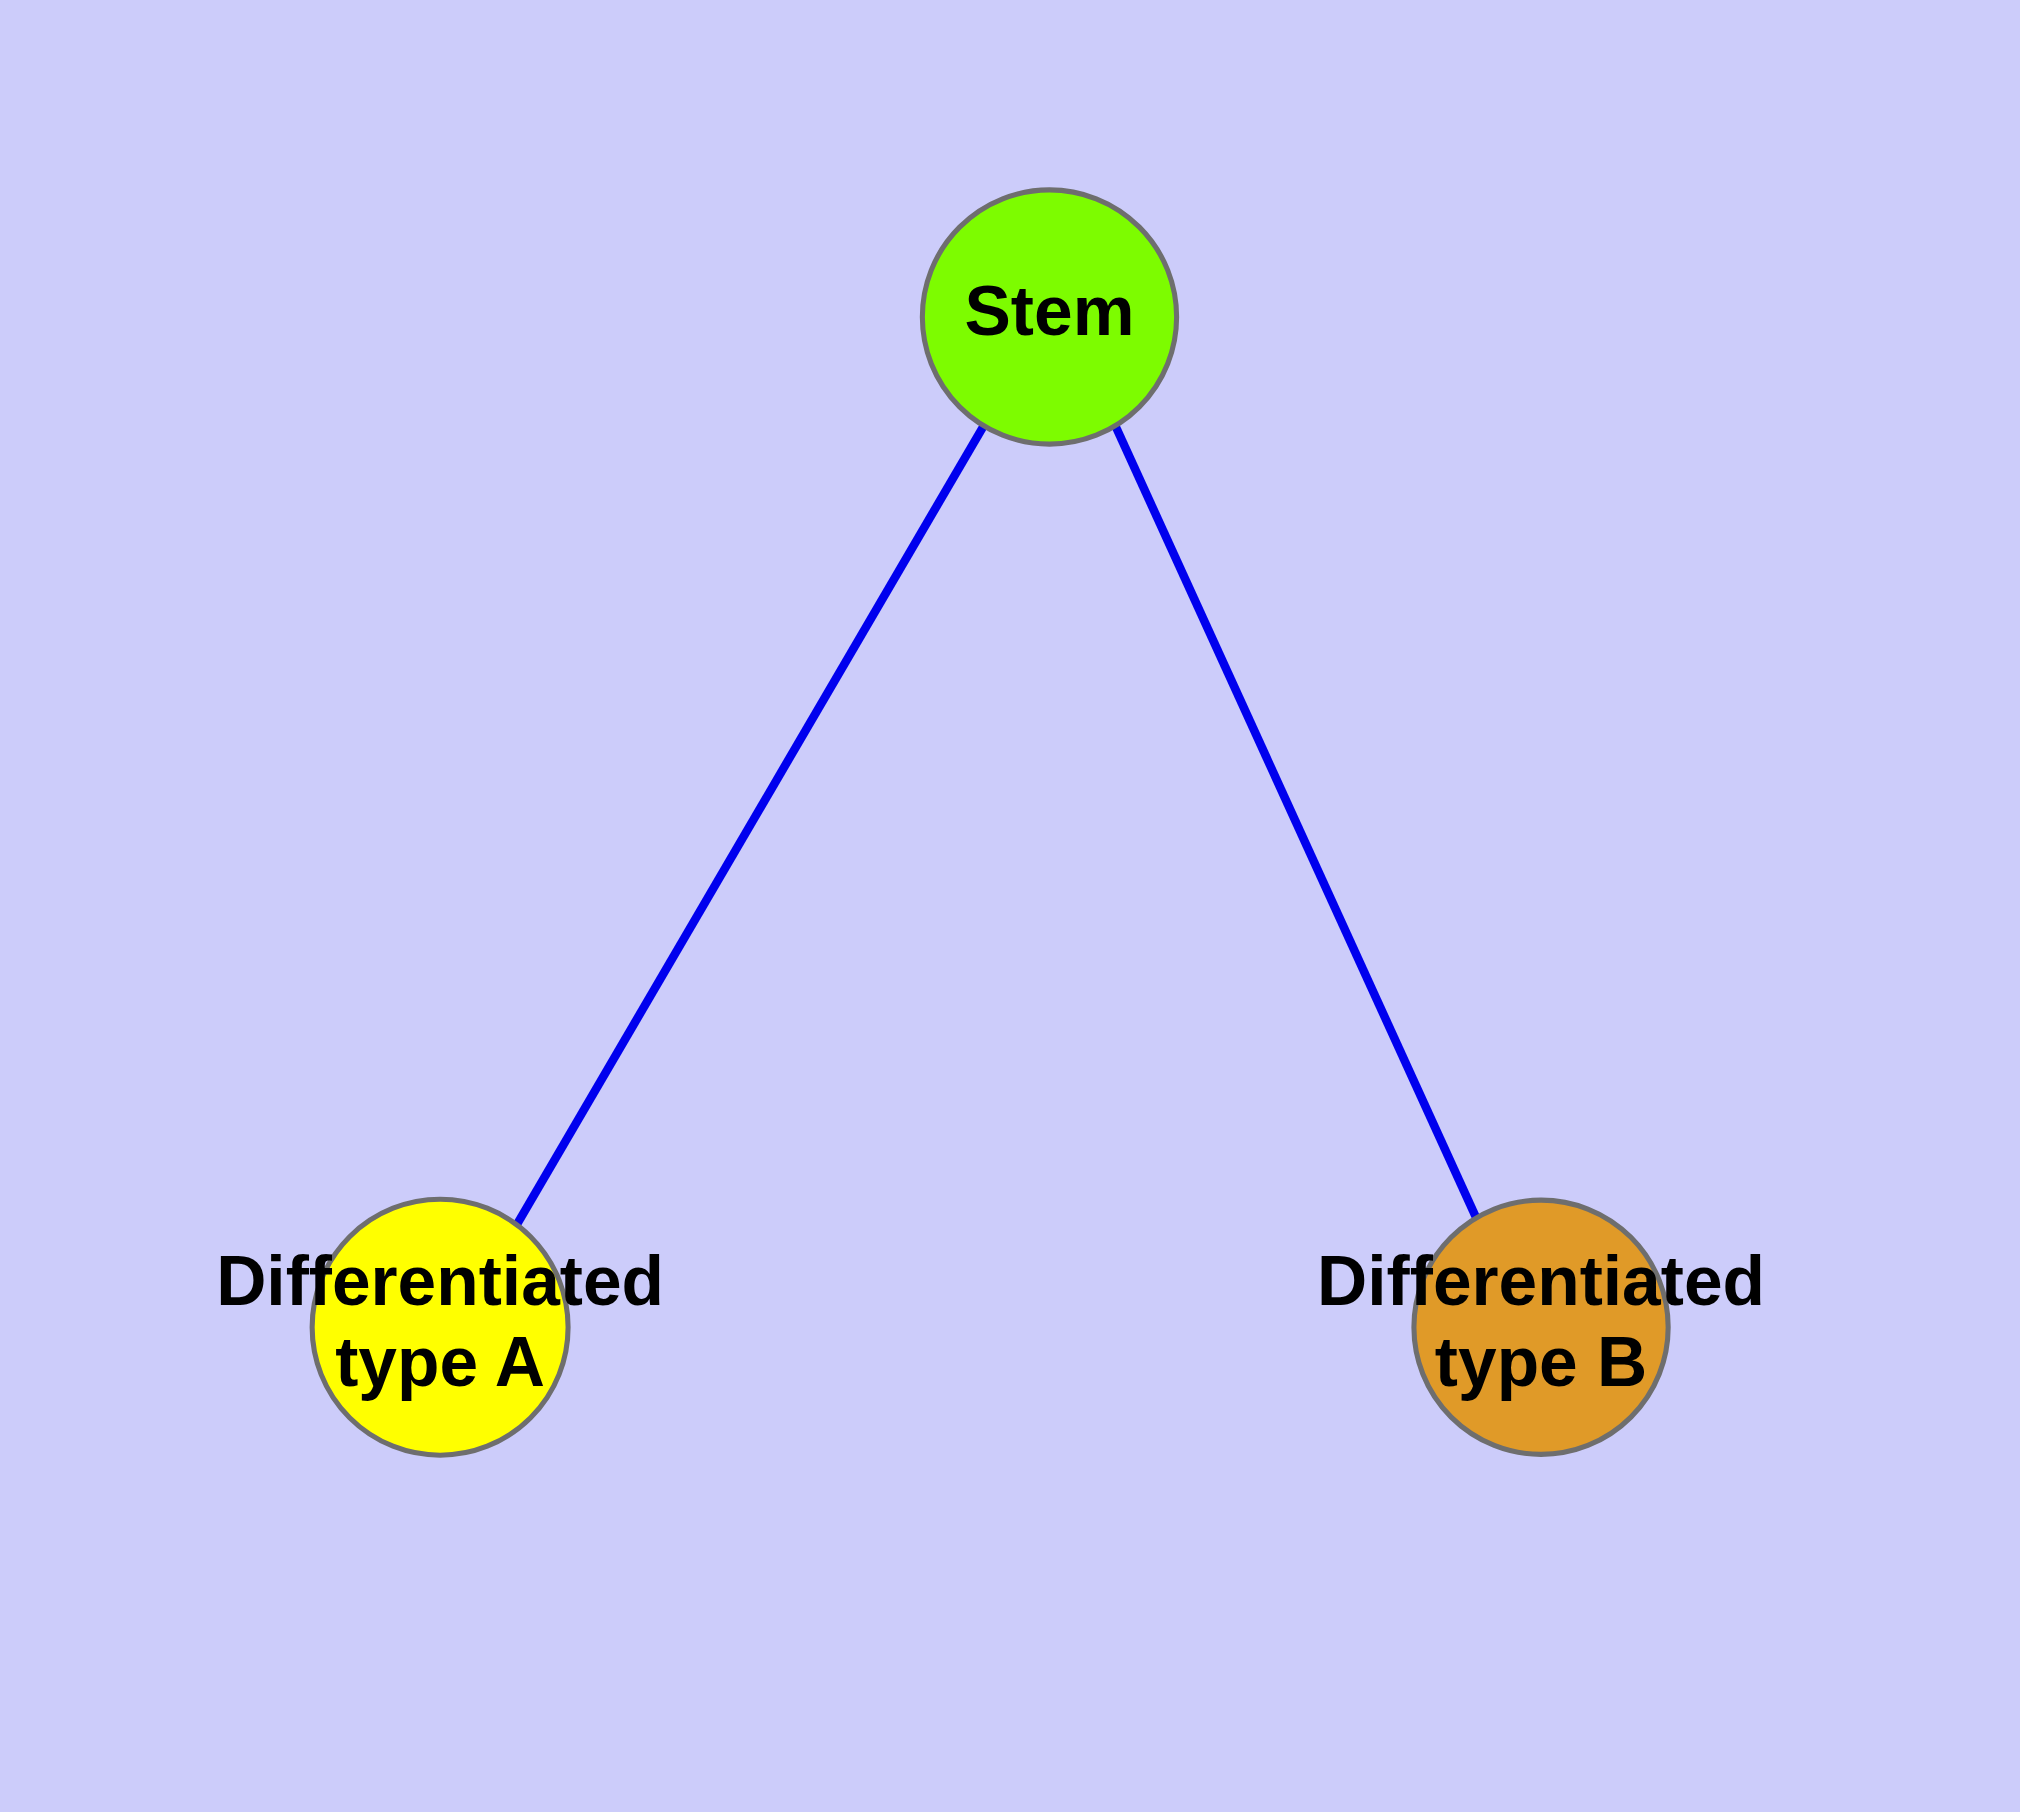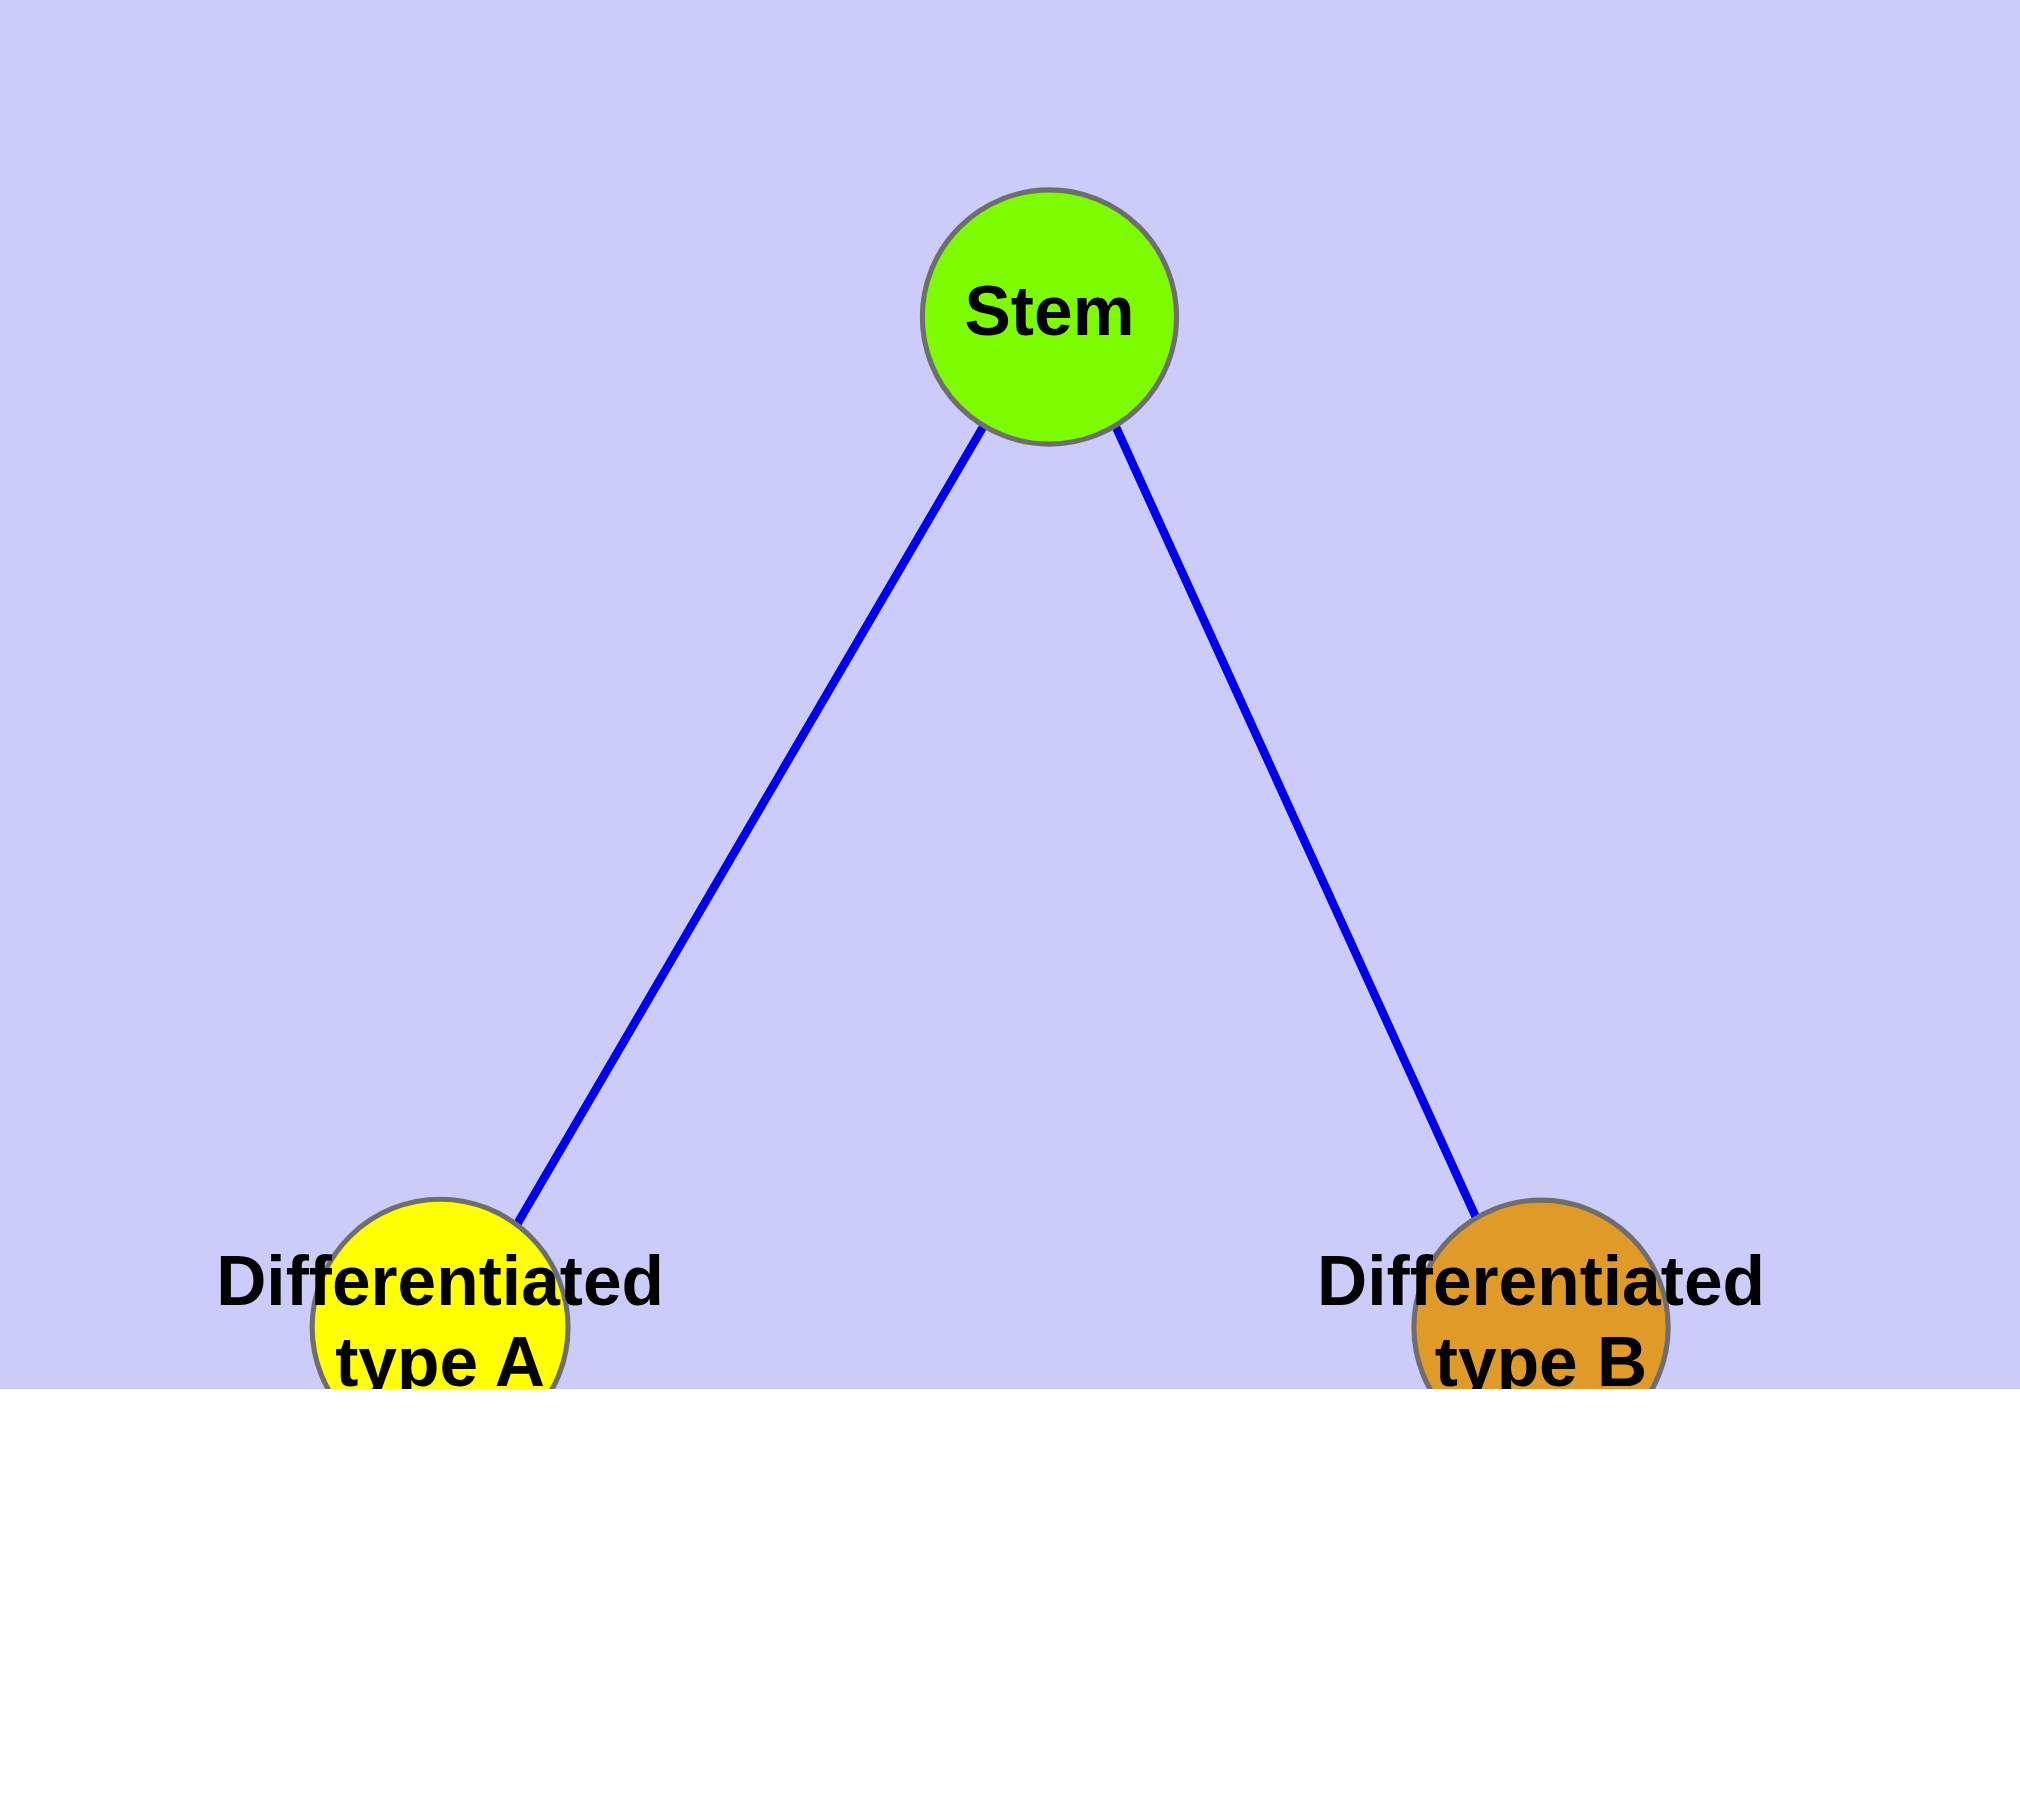--- a/index.html
+++ b/index.html
@@ -6,21 +6,21 @@
     margin: 0;
     padding: 0;
     background: #ffffff;
   }
   body {
     font-family: "Liberation Sans", sans-serif;
   }
   #canvas {
     position: relative;
     width: 2021px;
-    height: 1389px;
+    height: 1812px;
     overflow: hidden;
   }
   #graph-svg {
     position: absolute;
     top: 0;
     left: 0;
     width: 2021px;
     height: 1812px;
     display: block;
   }

